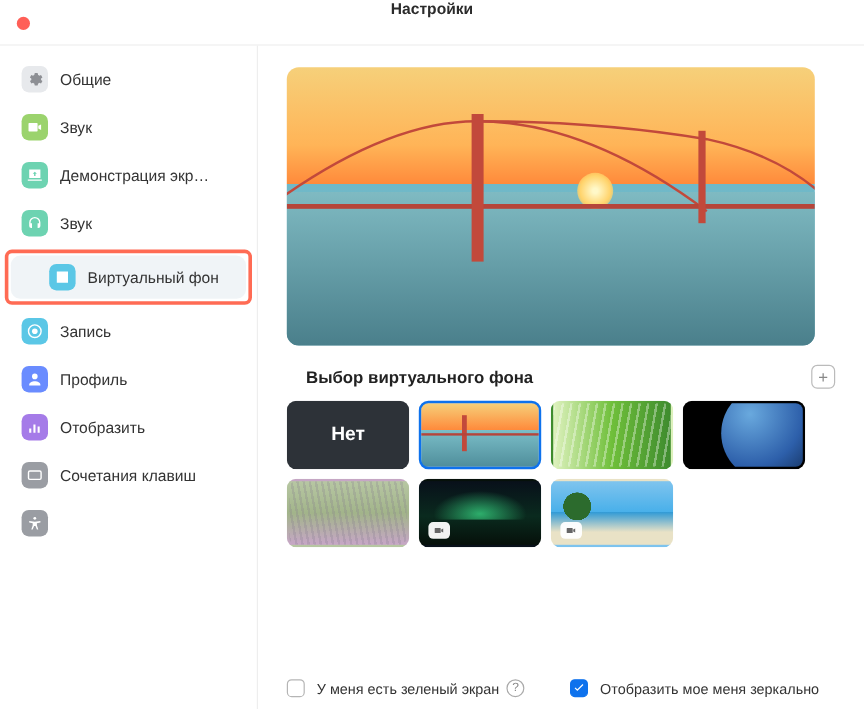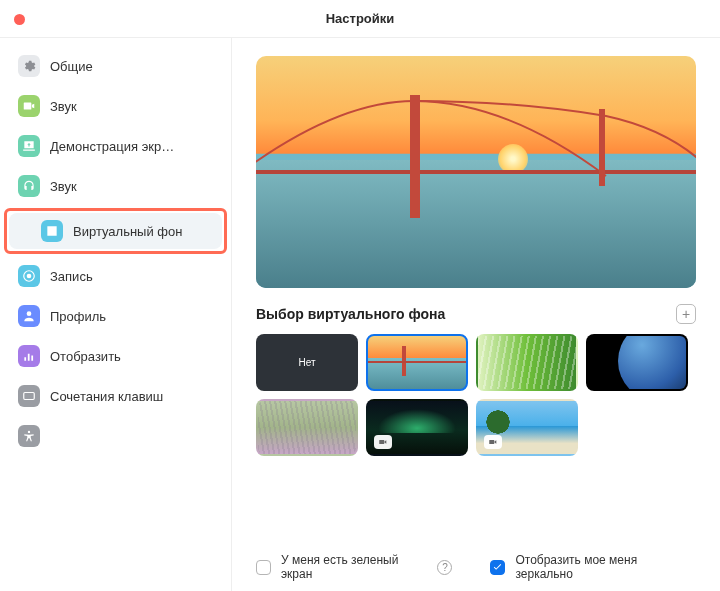--- a/index.html
+++ b/index.html
@@ -7,21 +7,20 @@
     font-family: -apple-system, BlinkMacSystemFont, "Segoe UI", Helvetica, Arial, sans-serif;
     background: #fff;
     width: 720px;
     height: 591px;
     overflow: hidden;
     color: #222;
   }
   .titlebar {
     height: 38px;
     display: flex;
-    align-items: center;
     justify-content: center;
     position: relative;
     border-bottom: 1px solid #eee;
   }
   .traffic {
     position: absolute;
     left: 14px;
     top: 14px;
     display: flex;
     gap: 7px;
@@ -35,21 +34,21 @@
   .title {
     font-size: 13px;
     font-weight: 600;
     color: #2b2b2b;
   }
   .main {
     display: flex;
     height: calc(591px - 38px);
   }
   .sidebar {
-    width: 232px;
+    width: 215px;
     border-right: 1px solid #eee;
     padding-top: 10px;
   }
   .sidebar-item {
     display: flex;
     align-items: center;
     gap: 10px;
     padding: 7px 10px;
     margin: 0 8px 4px 8px;
     border-radius: 8px;
@@ -122,20 +121,21 @@
     position:absolute; stroke:#c2493b; fill:none; stroke-width:2;
     left:0;top:0;width:100%;height:100%;
   }
 
   .section-header {
     display:flex;
     align-items:center;
     justify-content: space-between;
     margin-top:16px;
     margin-bottom:10px;
+    margin-left:16px;
   }
   .section-title {
     font-size: 14px;
     font-weight: 700;
     color:#222;
   }
   .add-btn {
     width:20px;height:20px;
     border:1px solid #bbb;
     border-radius:5px;
@@ -155,21 +155,21 @@
     border-radius:8px;
     overflow:hidden;
     position:relative;
     cursor:pointer;
     border:2px solid transparent;
   }
   .thumb.selected { border-color:#0e72ed; }
   .thumb .lbl {
     position:absolute; inset:0;
     display:flex;align-items:center;justify-content:center;
-    color:#fff; font-size:10px;
+    color:#fff; font-size:16px;font-weight:bold;
   }
   .thumb.none { background:#2d3238; }
   .thumb.bridge { background: linear-gradient(180deg,#f6d07a 0%,#ff8a3b 42%,#7bbec8 42.1%,#4f8e9b 100%); position:relative;}
   .thumb.bridge::after{content:"";position:absolute;left:0;right:0;top:48%;height:2px;background:#b6453a;}
   .thumb.bridge::before{content:"";position:absolute;left:35%;top:18%;bottom:25%;width:4px;background:#c2493b;}
   .thumb.grass { background: linear-gradient(90deg,#dff2bf 0%, #6fbf3a 50%, #3e8b2e 100%); }
   .thumb.grass::after{content:"";position:absolute;inset:0;background:repeating-linear-gradient(100deg,rgba(255,255,255,0.35) 0 2px, transparent 2px 7px);}
   .thumb.earth { background:#000;}
   .thumb.earth::after{content:"";position:absolute;right:-12px;bottom:-12px;width:80px;height:80px;border-radius:50%;background:radial-gradient(circle at 30% 30%,#69a9de 0%,#2d5faa 55%,#0a1e3d 100%);}
   .thumb.field { background: linear-gradient(180deg,#b7c7a3 0%,#a2b48a 50%,#c7a6c7 100%); }

